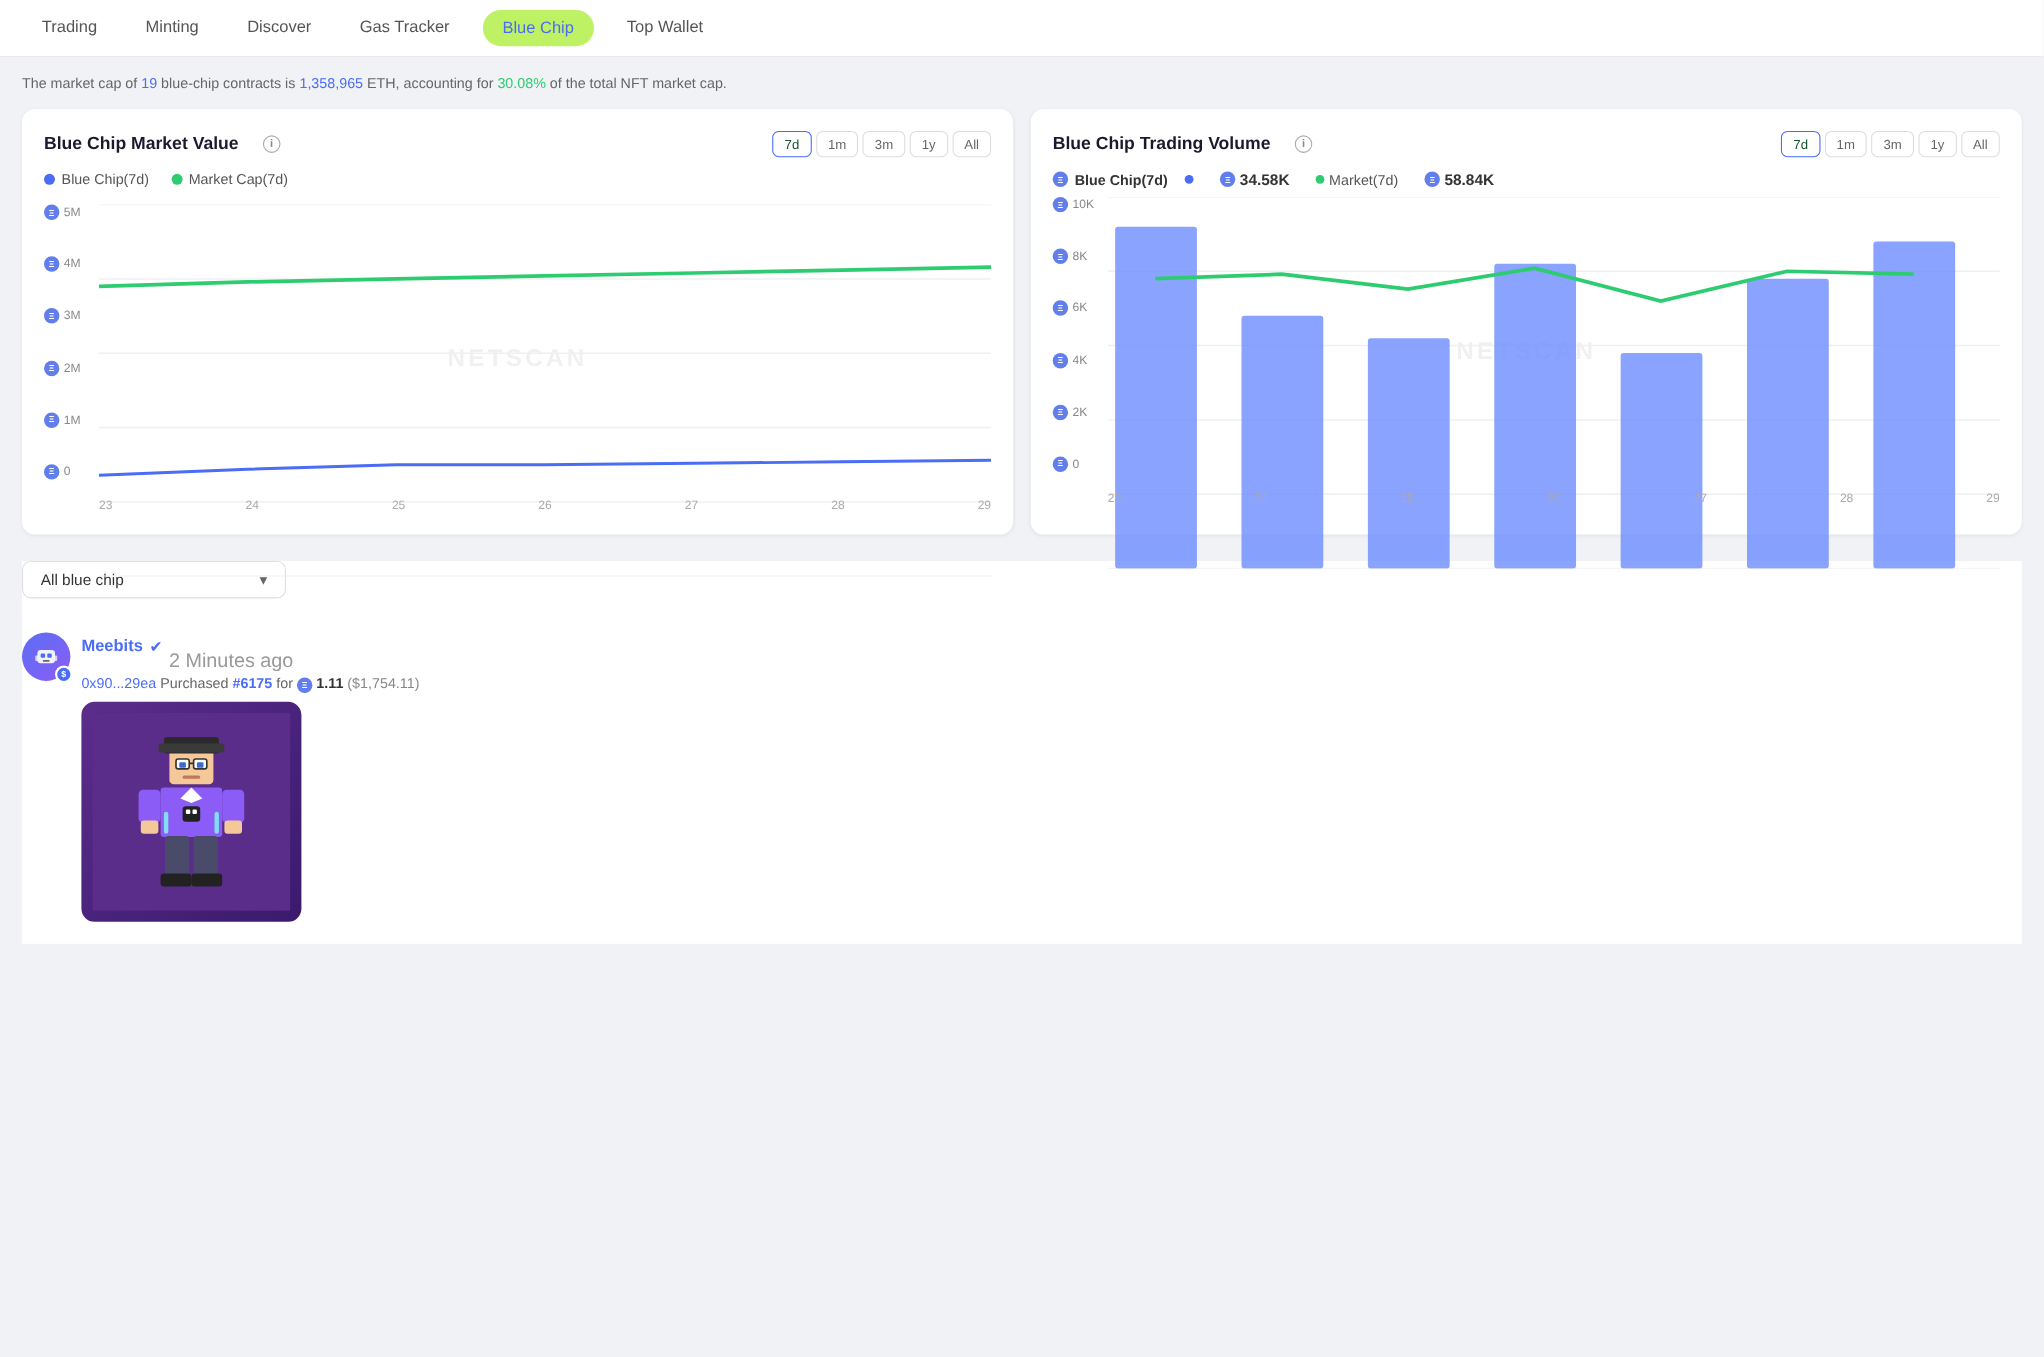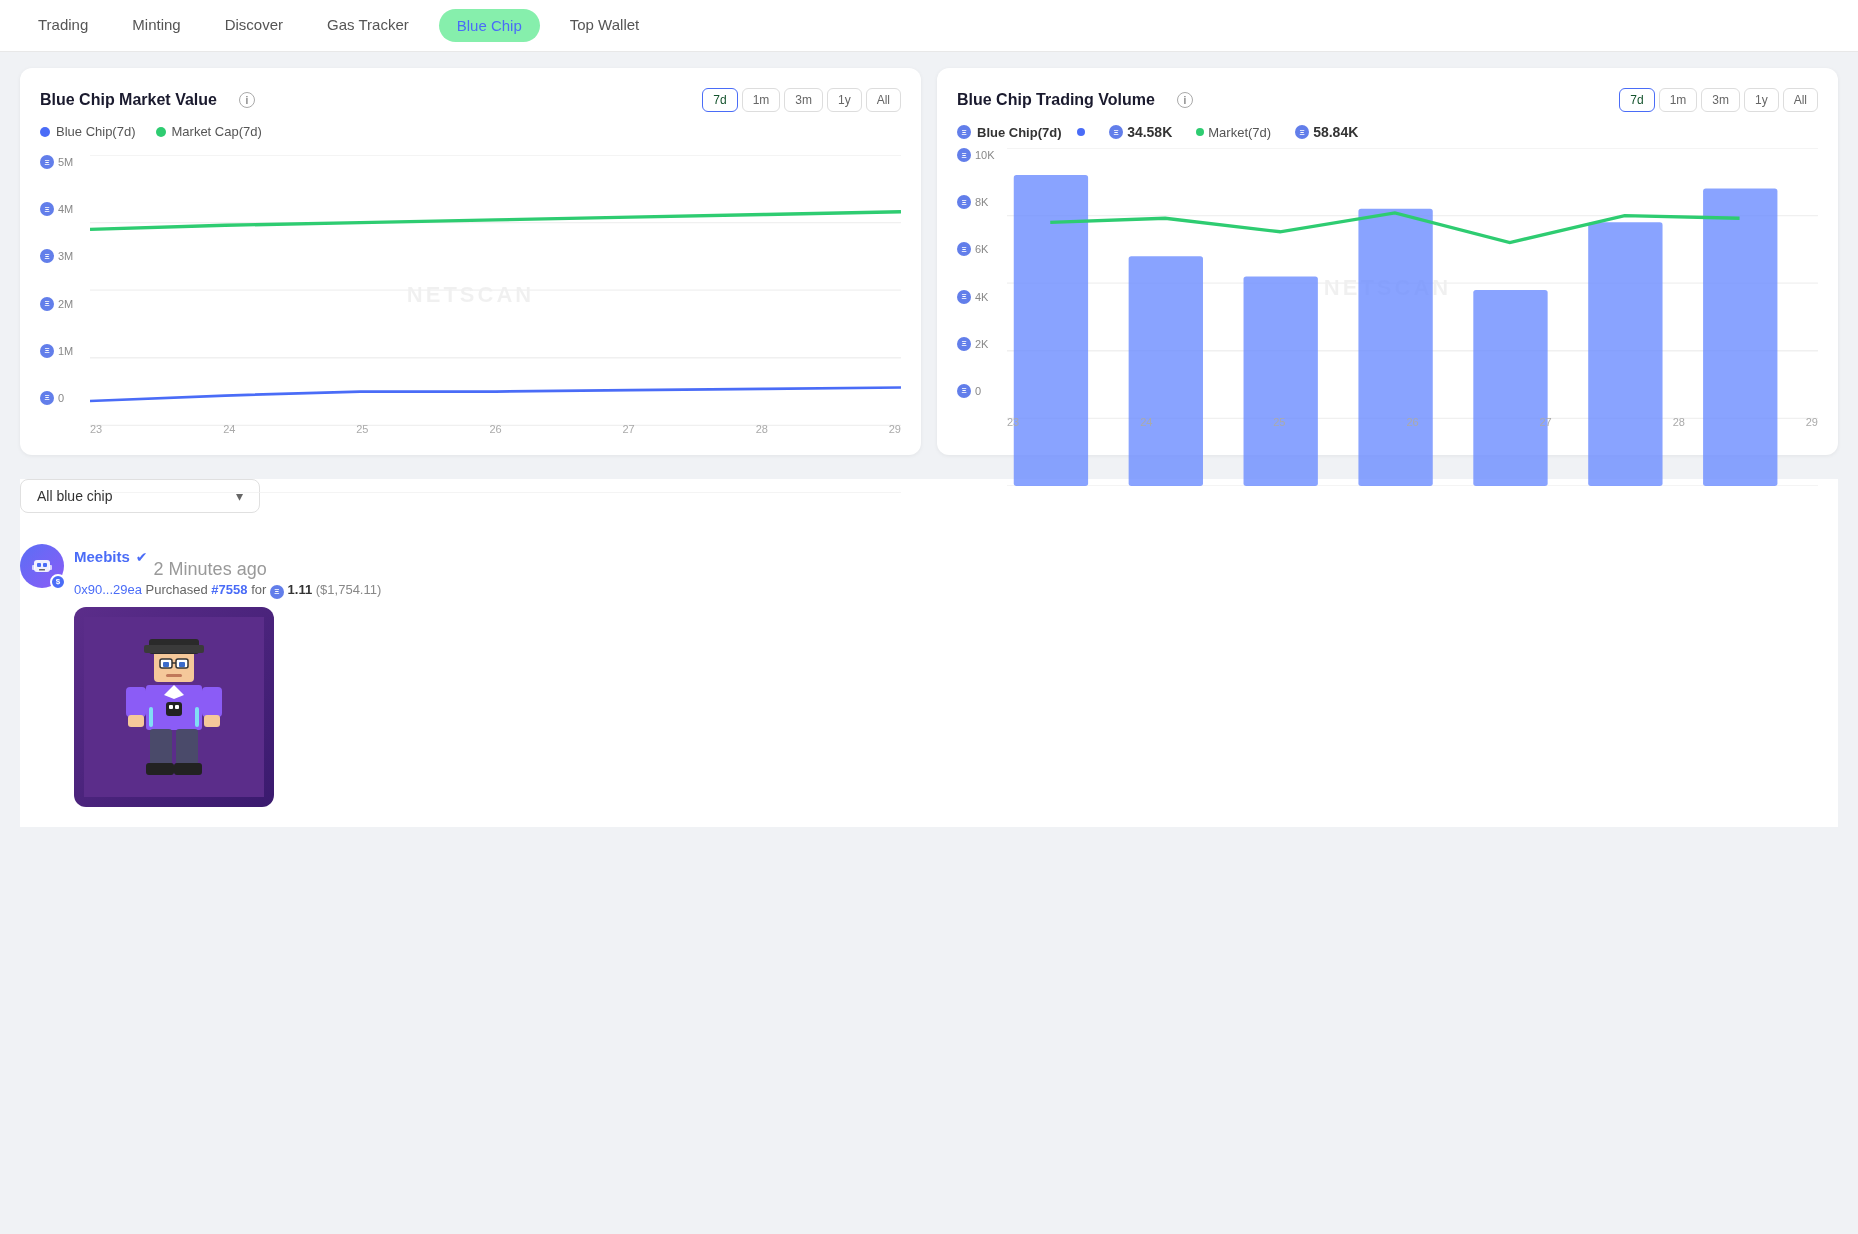--- a/index.html
+++ b/index.html
@@ -1,20 +1,20 @@
 <!DOCTYPE html>
 <html><head>
   <meta charset="utf-8">
   <style>
     * { box-sizing: border-box; margin: 0; padding: 0; }
     body { font-family: -apple-system, BlinkMacSystemFont, 'Segoe UI', Arial, sans-serif; background: #f0f2f5; color: #333; font-size: 14px; }
 
     .top-nav { display: flex; align-items: center; background: #fff; border-bottom: 1px solid #e8e8e8; padding: 0 20px; gap: 8px; }
     .nav-item { padding: 16px 18px; cursor: pointer; font-size: 15px; color: #555; border-bottom: 2px solid transparent; }
-    .nav-item.active { background: #86efac; border-radius: 20px; color: #4a6cf7; font-weight: 500; border-bottom: none; margin: 8px 4px; padding: 8px 18px; }
+    .nav-item.active { background: #bef264; border-radius: 20px; color: #4a6cf7; font-weight: 500; border-bottom: none; margin: 8px 4px; padding: 8px 18px; }
 
     .content { padding: 16px 20px; }
 
     .market-cap-text { font-size: 13px; color: #666; margin-bottom: 16px; }
     .market-cap-text .highlight-blue { color: #4a6cf7; font-weight: 500; }
     .market-cap-text .highlight-green { color: #2ecc71; font-weight: 500; }
 
     .charts-row { display: flex; gap: 16px; margin-bottom: 24px; }
 
     .chart-card { background: #fff; border-radius: 12px; padding: 20px; flex: 1; box-shadow: 0 1px 4px rgba(0,0,0,0.06); }
@@ -79,20 +79,23 @@
   <div class="nav-item">Trading</div>
   <div class="nav-item">Minting</div>
   <div class="nav-item">Discover</div>
   <div class="nav-item">Gas Tracker</div>
   <div class="nav-item active">Blue Chip</div>
   <div class="nav-item">Top Wallet</div>
 </nav>
 
 <div class="content">
 
+  <div class="market-cap-text">
+    <span>The market cap of </span><span class="highlight-blue">19</span><span> blue-chip contracts is </span><span class="highlight-blue">1,358,965</span><span> ETH, accounting for </span><span class="highlight-green">30.08%</span><span> of the total NFT market cap.</span>
+  </div>
 
   <div class="charts-row">
 
     <div class="chart-card">
       <div class="chart-header">
         <div class="chart-title">
           <span>Blue Chip Market Value</span>
           <span class="info-icon">i</span>
         </div>
         <div class="time-filters">
@@ -258,21 +261,21 @@
         </div>
         <div class="sale-meta">
           <div class="collection-name-row">
             <span class="collection-name">Meebits</span>
             <span class="verified-icon">✔</span>
             <span class="time-ago">2 Minutes ago</span>
           </div>
           <div class="sale-detail">
             <span class="address">0x90...29ea</span>
             <span> Purchased </span>
-            <span class="token-id">#7558</span>
+            <span class="token-id">#6175</span>
             <span> for </span>
             <span class="eth-icon" style="display:inline-flex;">Ξ</span>
             <span class="price">1.11</span>
             <span class="usd-price"> (<span>$1,754.11</span>)</span>
           </div>
         </div>
       </div>
 
       <div class="nft-image">
         <svg width="180" height="180" viewBox="0 0 180 180">

